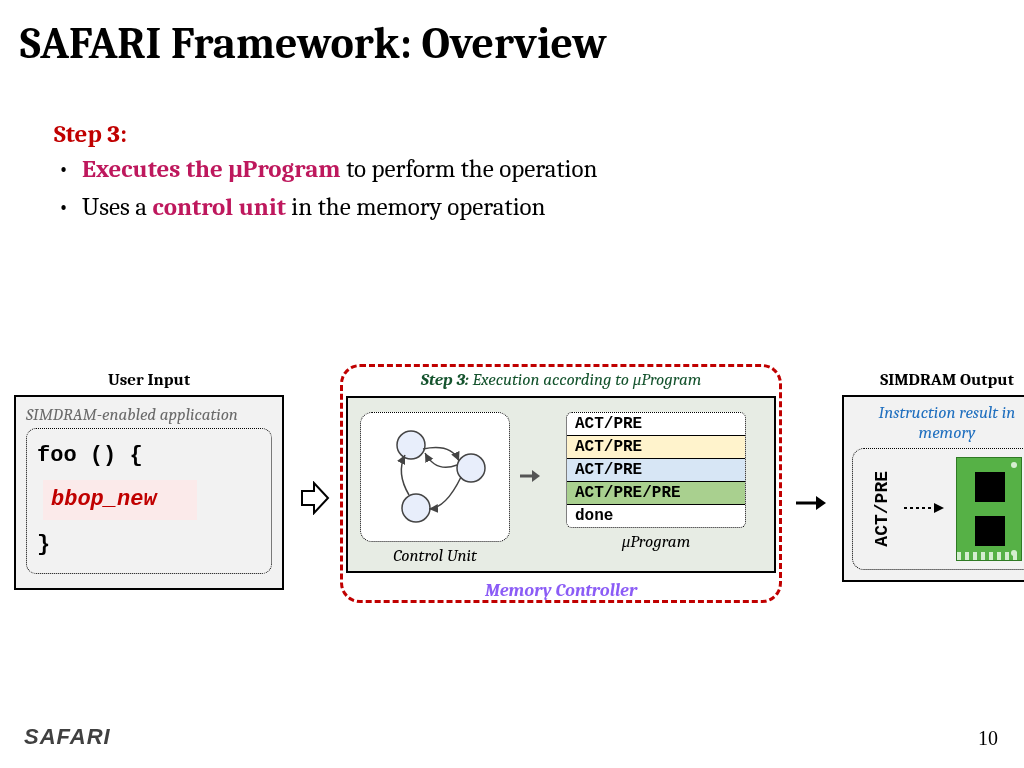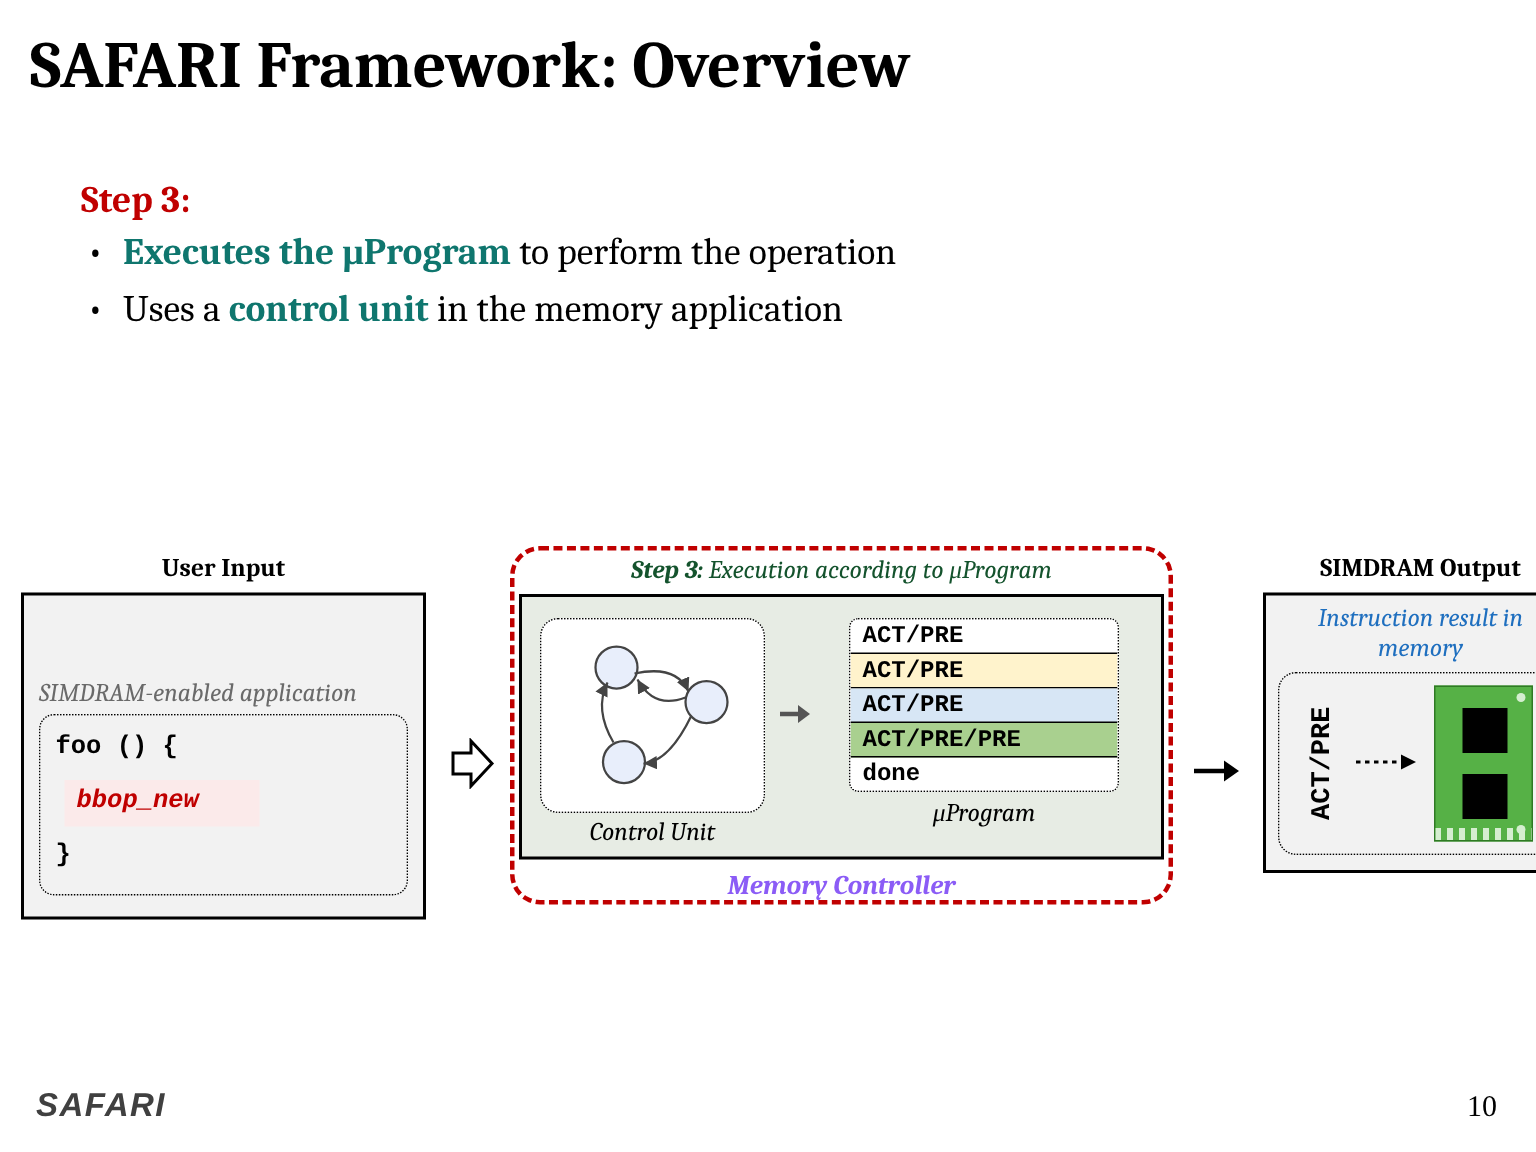--- a/index.html
+++ b/index.html
@@ -21,21 +21,21 @@
     padding: 50px 0 0 54px;
     font-size: 25px;
     color: #000;
   }
   .step-label { color: #c00000; font-weight: 700; }
   .bullets { list-style: none; padding-left: 0; margin-top: 2px; }
   .bullets li { position: relative; padding-left: 28px; line-height: 1.5; }
   .bullets li::before {
     content: "•"; position: absolute; left: 4px; top: 0; color: #000;
   }
-  .hl-blue { color: #0f766e; font-weight: 700; }
+  .hl-blue { color: #be185d; font-weight: 700; }
 
   .diagram-row {
     position: absolute;
     left: 14px; right: 14px;
     top: 370px;
     display: flex;
     align-items: flex-start;
     gap: 16px;
   }
 
@@ -52,29 +52,28 @@
     width: 270px;
     border: 2px solid #000;
     background: #f2f2f2;
     padding: 8px 10px 14px 10px;
   }
   .app-title {
     font-style: italic;
     color: #6a6a6a;
     font-size: 17px;
     margin-bottom: 4px;
-    margin-top: 48px;
   }
   .code-block {
     border: 1px dotted #000;
     border-radius: 10px;
     padding: 8px 10px 10px 10px;
     font-family: "Courier New", monospace;
     font-weight: 700;
-    font-size: 17px;
+    font-size: 22px;
     background: #f2f2f2;
     line-height: 1.7;
   }
   .bbop {
     color: #c00000;
     background: #fbeaea;
     font-style: italic;
     padding: 1px 40px 1px 8px;
     margin-left: 6px;
     display: inline-block;
@@ -249,21 +248,21 @@
 
 <div class="slide-title">SAFARI Framework: Overview</div>
 
 <div class="body-text">
   <div class="step-label">Step 3:</div>
   <ul class="bullets">
     <li>
       <span class="hl-blue">Executes the μProgram</span><span> to perform the operation</span>
     </li>
     <li>
-      <span>Uses a </span><span class="hl-blue">control unit</span><span> in the memory application</span>
+      <span>Uses a </span><span class="hl-blue">control unit</span><span> in the memory operation</span>
     </li>
   </ul>
 </div>
 
 <div class="diagram-row">
 
   <div class="panel">
     <div class="panel-header">User Input</div>
     <div class="user-box">
       <div class="app-title">SIMDRAM-enabled application</div>

